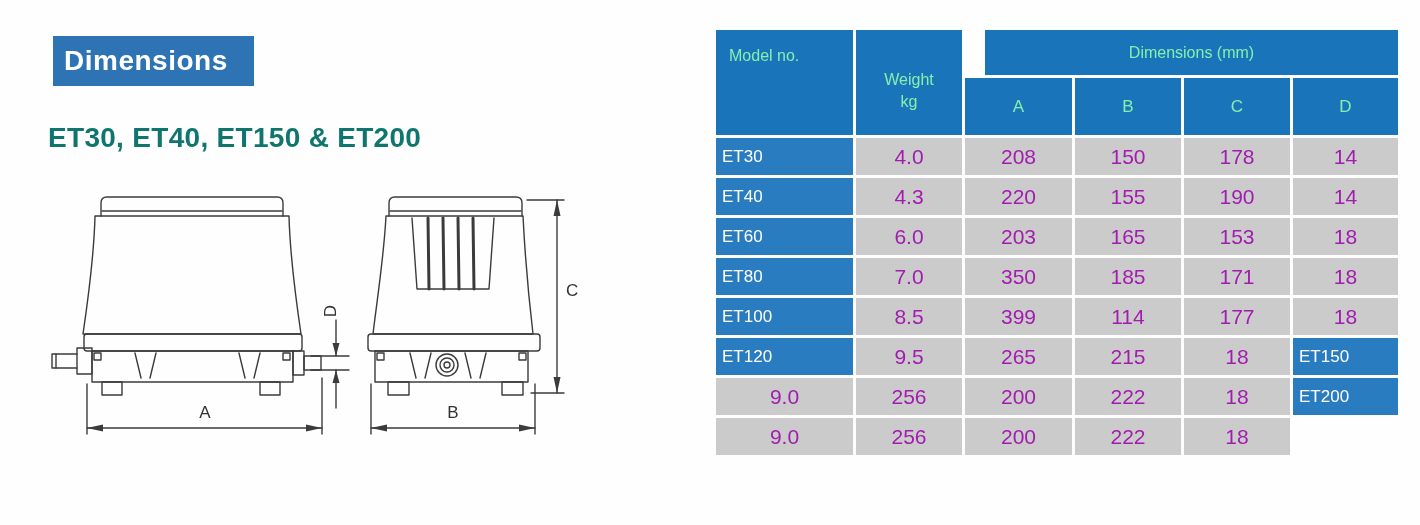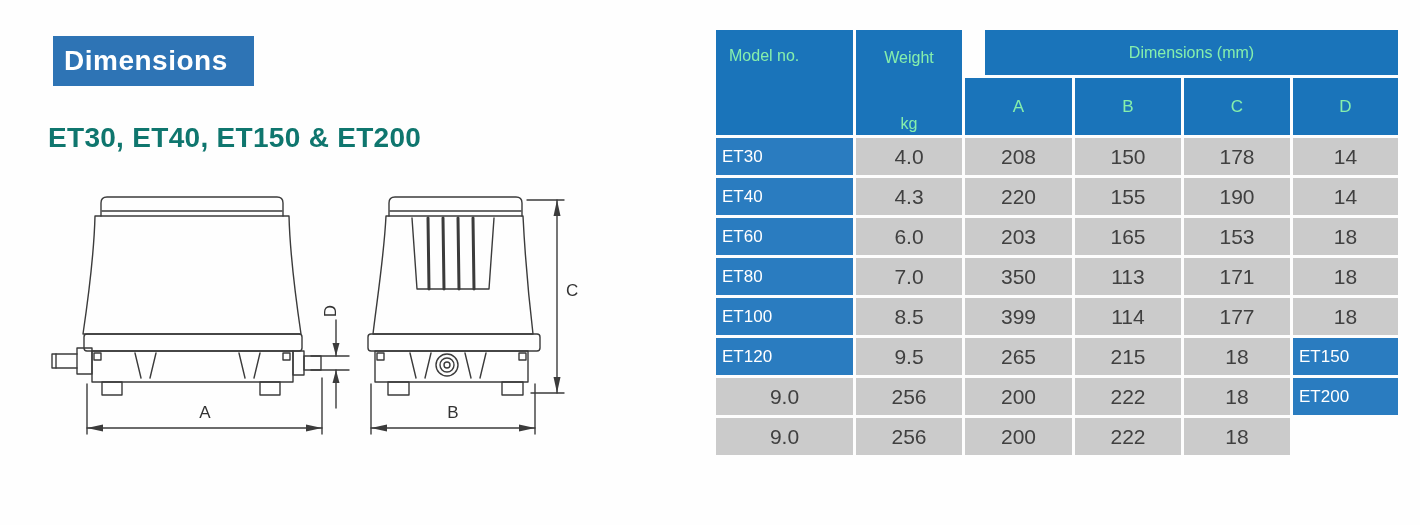--- a/index.html
+++ b/index.html
@@ -29,25 +29,25 @@
   
   .dim-table {
     position:absolute; left:716px; top:30px;
     display:grid;
     grid-template-columns:137px 106px 107px 106px 106px 105px;
     grid-template-rows:45px 57px repeat(8, 37px);
     gap:3px;
   }
   .hc { background:#1a74ba; color:#86efac; font-size:16px; display:flex; align-items:center; justify-content:center; }
   .h-model { grid-column:1; grid-row:1/3; justify-content:flex-start; align-items:flex-start; padding:17px 0 0 13px; }
-  .h-weight { grid-column:2; grid-row:1/3; flex-direction:column; justify-content:space-between; padding-top:17px; line-height:1.35; }
+  .h-weight { grid-column:2; grid-row:1/3; flex-direction:column; justify-content:center; padding-top:17px; line-height:1.35; }
   .h-dims { grid-column:3/7; grid-row:1;margin-left:20px; }
   .h-sub { grid-row:2; font-size:17px; }
   .tm { background:#2a7cc0; color:#ffffff; font-size:17px; display:flex; align-items:center; padding-left:6px; }
-  .tc { background:#cbcbcb; color:#404040; font-size:21px; display:flex; align-items:center; justify-content:center; }
+  .tc { background:#cbcbcb; color:#a21caf; font-size:21px; display:flex; align-items:center; justify-content:center; }
 </style>
 </head>
 <body>
 
 <div class="page">
 
   <div class="title-box">
     <span>Dimensions</span>
   </div>
 
@@ -175,21 +175,21 @@
     <div class="tm">ET60</div>
     <div class="tc">6.0</div>
     <div class="tc">203</div>
     <div class="tc">165</div>
     <div class="tc">153</div>
     <div class="tc">18</div>
 
     <div class="tm">ET80</div>
     <div class="tc">7.0</div>
     <div class="tc">350</div>
-    <div class="tc">113</div>
+    <div class="tc">185</div>
     <div class="tc">171</div>
     <div class="tc">18</div>
 
     <div class="tm">ET100</div>
     <div class="tc">8.5</div>
     <div class="tc">399</div>
     <div class="tc">114</div>
     <div class="tc">177</div>
     <div class="tc">18</div>
 

